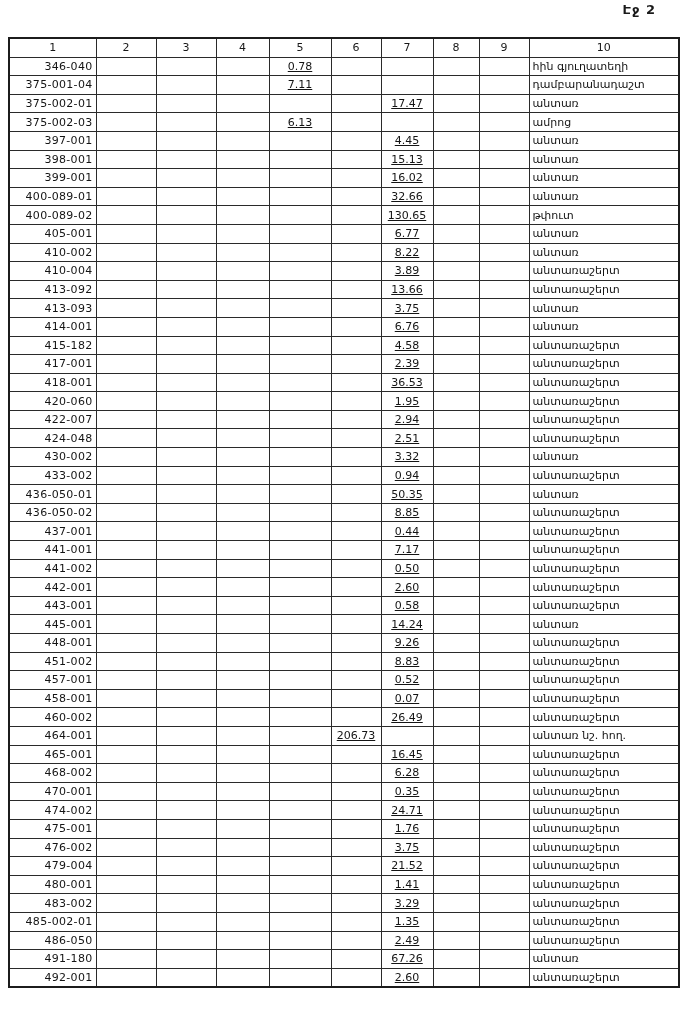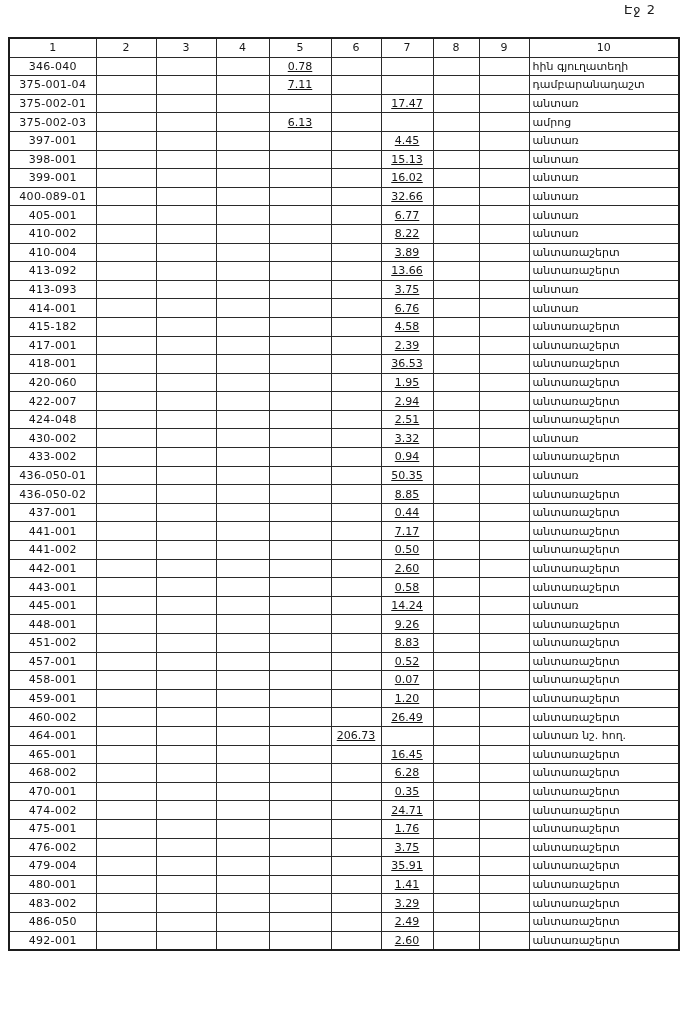--- a/index.html
+++ b/index.html
@@ -13,21 +13,21 @@
     height: 1033px;
     overflow: hidden;
     font-family: "DejaVu Sans", "Liberation Sans", sans-serif;
     color: #141414;
   }
   .page-label {
     position: absolute;
     top: 2px;
     right: 36px;
     font-size: 13px;
-    font-weight: 400;
+    font-weight: 700;
     letter-spacing: 1px;
     color: #1a1a1a;
   }
   table.records {
     position: absolute;
     left: 8px;
     top: 37px;
     width: 670px;
     border-collapse: collapse;
     table-layout: fixed;
@@ -55,21 +55,21 @@
   col.w2  { width: 60px; }
   col.w3  { width: 60px; }
   col.w4  { width: 53px; }
   col.w5  { width: 62px; }
   col.w6  { width: 50px; }
   col.w7  { width: 52px; }
   col.w8  { width: 46px; }
   col.w9  { width: 50px; }
   col.w10 { width: 150px; }
   
-  td.c1  { text-align: center; padding-left: 4px; letter-spacing: 0.3px; }
+  td.c1  { text-align: right; padding-left: 4px; letter-spacing: 0.3px; }
   td.c2, td.c3, td.c4, td.c5, td.c6, td.c7, td.c8, td.c9 { text-align: center; }
   td.c10 { text-align: left; padding-left: 3px; font-size: 11px; margin-left: 38px; }
   td.num { text-decoration: underline; }
 </style>
 </head>
 <body>
 
 <div class="page-label">Էջ 2</div>
 
 <table class="records">
@@ -190,20 +190,32 @@
         <td class="c3"></td>
         <td class="c4"></td>
         <td class="c5"></td>
         <td class="c6"></td>
         <td class="c7 num">32.66</td>
         <td class="c8"></td>
         <td class="c9"></td>
         <td class="c10">անտառ</td>
       </tr>
       <tr>
+        <td class="c1">400-089-02</td>
+        <td class="c2"></td>
+        <td class="c3"></td>
+        <td class="c4"></td>
+        <td class="c5"></td>
+        <td class="c6"></td>
+        <td class="c7 num">130.65</td>
+        <td class="c8"></td>
+        <td class="c9"></td>
+        <td class="c10">թփուտ</td>
+      </tr>
+      <tr>
         <td class="c1">405-001</td>
         <td class="c2"></td>
         <td class="c3"></td>
         <td class="c4"></td>
         <td class="c5"></td>
         <td class="c6"></td>
         <td class="c7 num">6.77</td>
         <td class="c8"></td>
         <td class="c9"></td>
         <td class="c10">անտառ</td>
@@ -497,32 +509,20 @@
         <td class="c10">անտառաշերտ</td>
       </tr>
       <tr>
         <td class="c1">458-001</td>
         <td class="c2"></td>
         <td class="c3"></td>
         <td class="c4"></td>
         <td class="c5"></td>
         <td class="c6"></td>
         <td class="c7 num">0.07</td>
-        <td class="c8"></td>
-        <td class="c9"></td>
-        <td class="c10">անտառաշերտ</td>
-      </tr>
-      <tr>
-        <td class="c1">459-001</td>
-        <td class="c2"></td>
-        <td class="c3"></td>
-        <td class="c4"></td>
-        <td class="c5"></td>
-        <td class="c6"></td>
-        <td class="c7 num">1.20</td>
         <td class="c8"></td>
         <td class="c9"></td>
         <td class="c10">անտառաշերտ</td>
       </tr>
       <tr>
         <td class="c1">460-002</td>
         <td class="c2"></td>
         <td class="c3"></td>
         <td class="c4"></td>
         <td class="c5"></td>
@@ -616,21 +616,21 @@
         <td class="c9"></td>
         <td class="c10">անտառաշերտ</td>
       </tr>
       <tr>
         <td class="c1">479-004</td>
         <td class="c2"></td>
         <td class="c3"></td>
         <td class="c4"></td>
         <td class="c5"></td>
         <td class="c6"></td>
-        <td class="c7 num">35.91</td>
+        <td class="c7 num">21.52</td>
         <td class="c8"></td>
         <td class="c9"></td>
         <td class="c10">անտառաշերտ</td>
       </tr>
       <tr>
         <td class="c1">480-001</td>
         <td class="c2"></td>
         <td class="c3"></td>
         <td class="c4"></td>
         <td class="c5"></td>
@@ -646,30 +646,54 @@
         <td class="c3"></td>
         <td class="c4"></td>
         <td class="c5"></td>
         <td class="c6"></td>
         <td class="c7 num">3.29</td>
         <td class="c8"></td>
         <td class="c9"></td>
         <td class="c10">անտառաշերտ</td>
       </tr>
       <tr>
+        <td class="c1">485-002-01</td>
+        <td class="c2"></td>
+        <td class="c3"></td>
+        <td class="c4"></td>
+        <td class="c5"></td>
+        <td class="c6"></td>
+        <td class="c7 num">1.35</td>
+        <td class="c8"></td>
+        <td class="c9"></td>
+        <td class="c10">անտառաշերտ</td>
+      </tr>
+      <tr>
         <td class="c1">486-050</td>
         <td class="c2"></td>
         <td class="c3"></td>
         <td class="c4"></td>
         <td class="c5"></td>
         <td class="c6"></td>
         <td class="c7 num">2.49</td>
         <td class="c8"></td>
         <td class="c9"></td>
         <td class="c10">անտառաշերտ</td>
+      </tr>
+      <tr>
+        <td class="c1">491-180</td>
+        <td class="c2"></td>
+        <td class="c3"></td>
+        <td class="c4"></td>
+        <td class="c5"></td>
+        <td class="c6"></td>
+        <td class="c7 num">67.26</td>
+        <td class="c8"></td>
+        <td class="c9"></td>
+        <td class="c10">անտառ</td>
       </tr>
       <tr>
         <td class="c1">492-001</td>
         <td class="c2"></td>
         <td class="c3"></td>
         <td class="c4"></td>
         <td class="c5"></td>
         <td class="c6"></td>
         <td class="c7 num">2.60</td>
         <td class="c8"></td>

